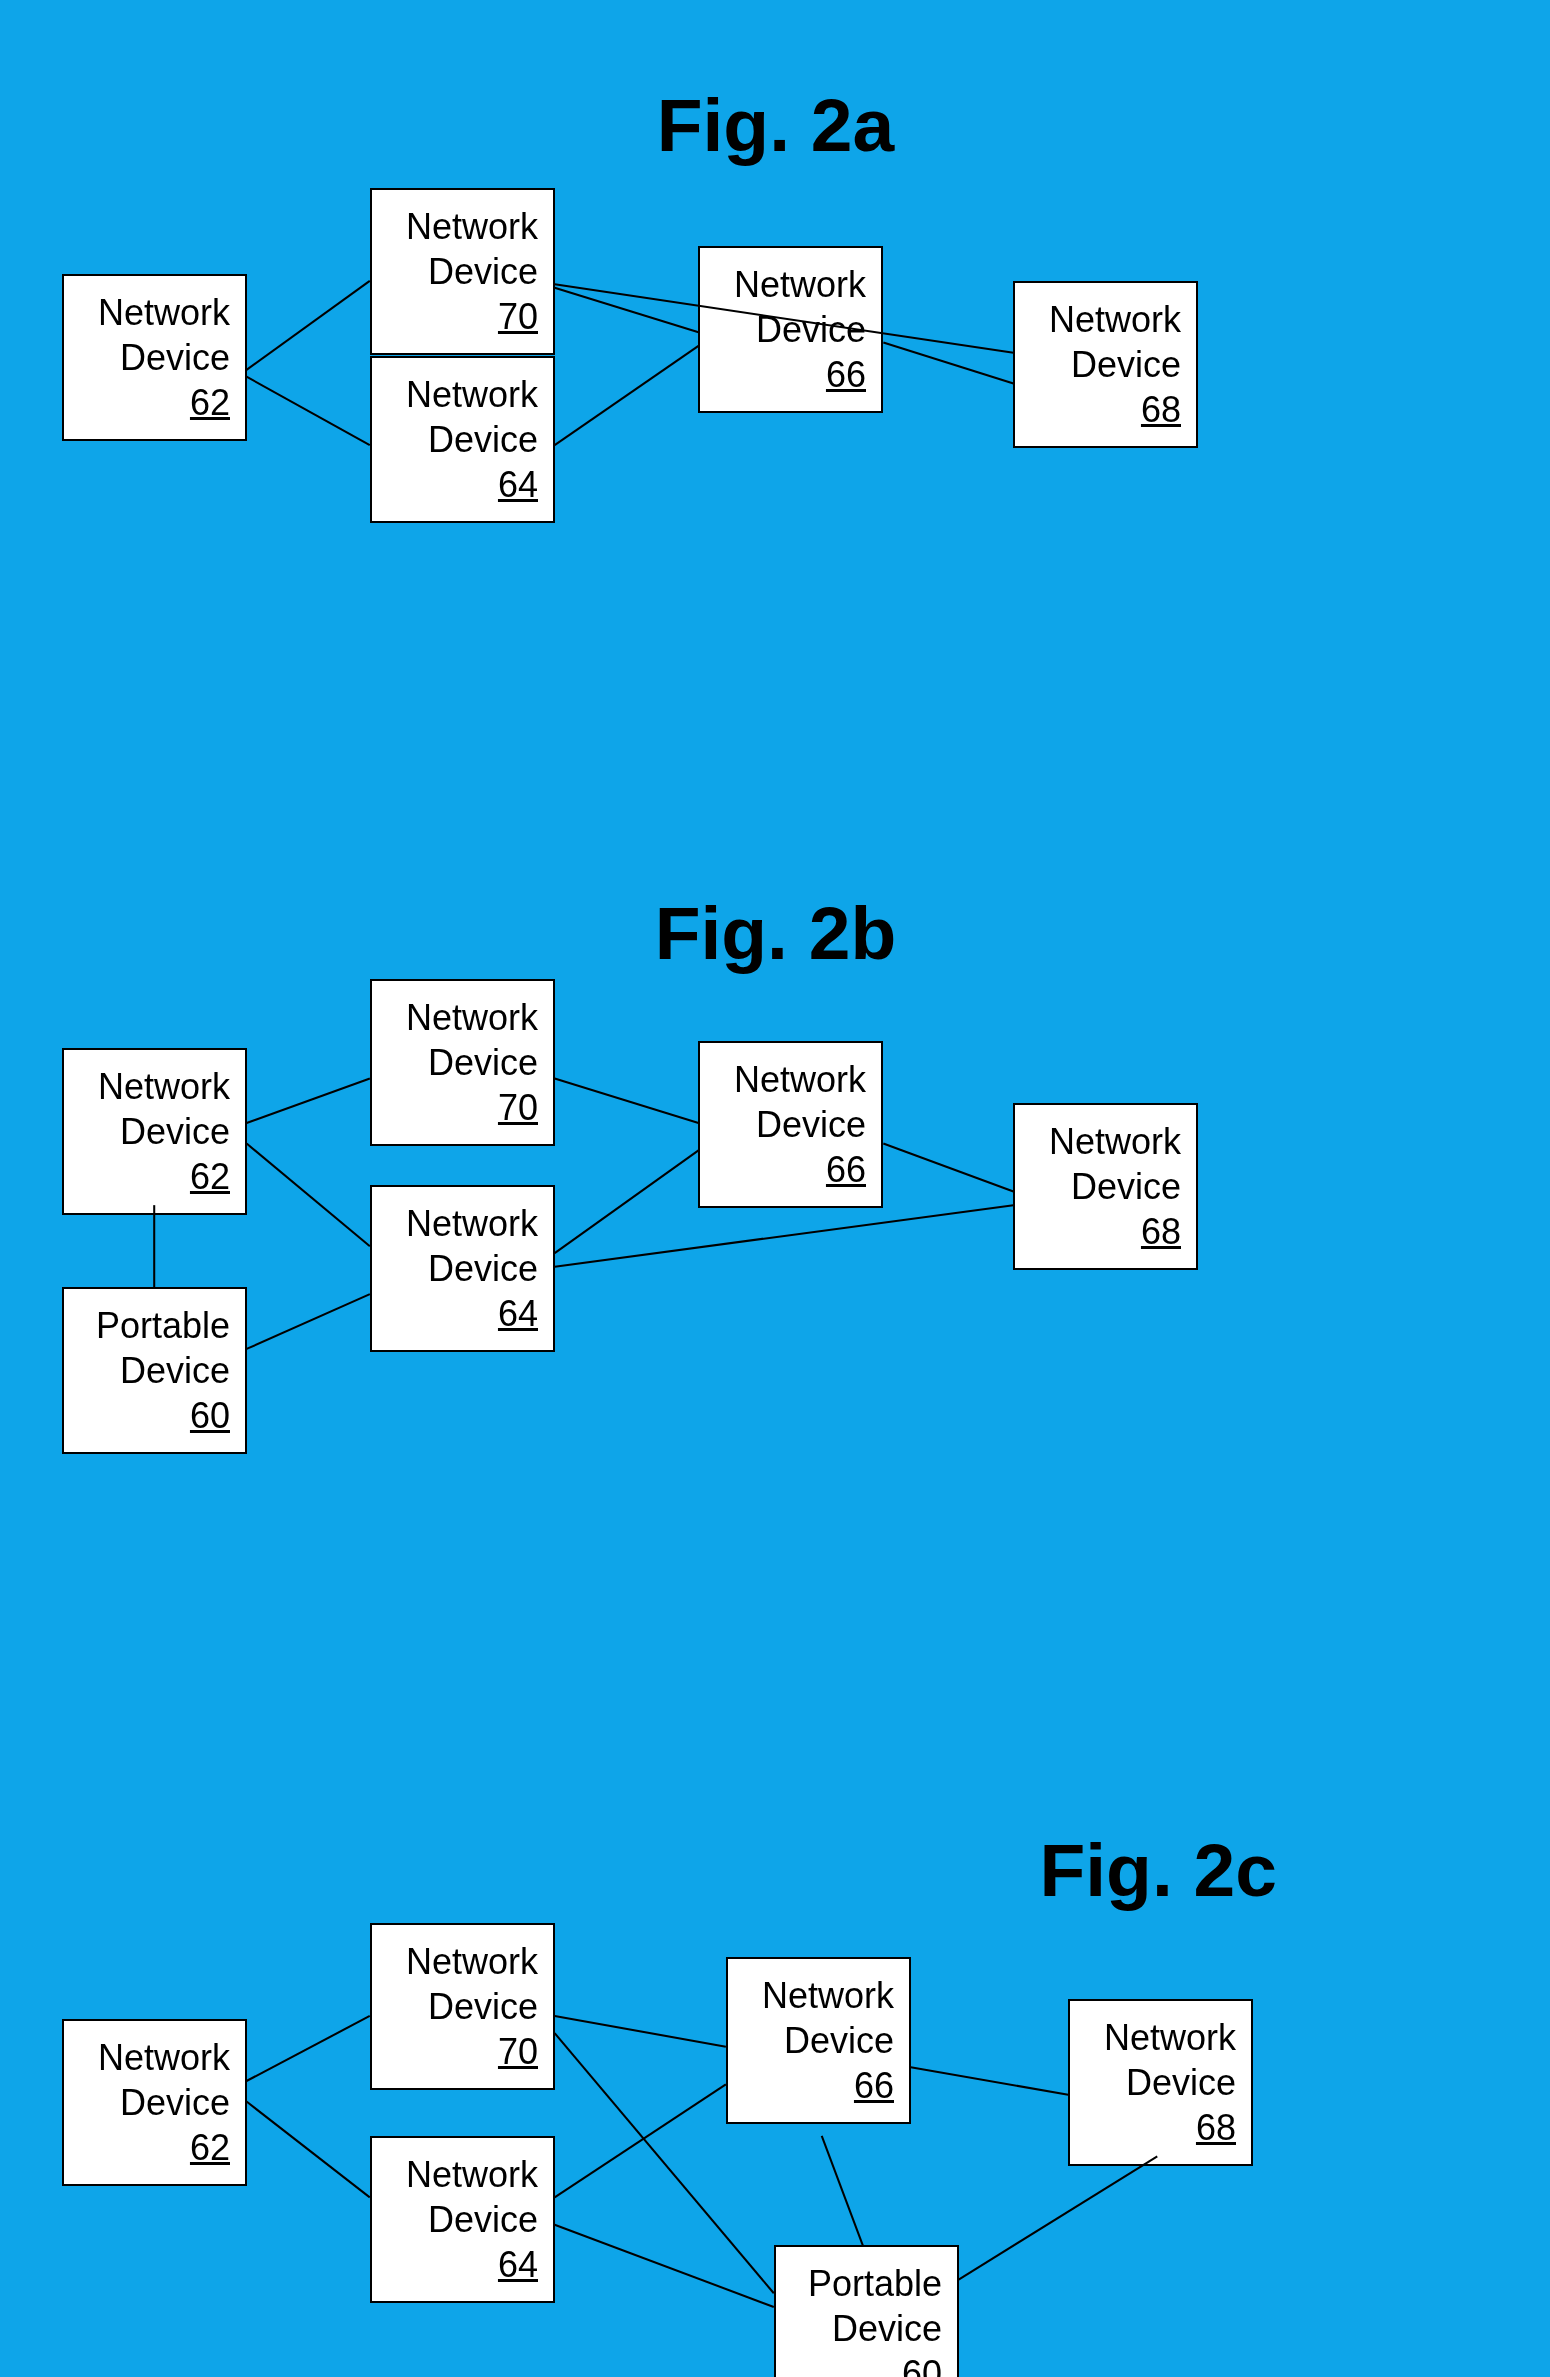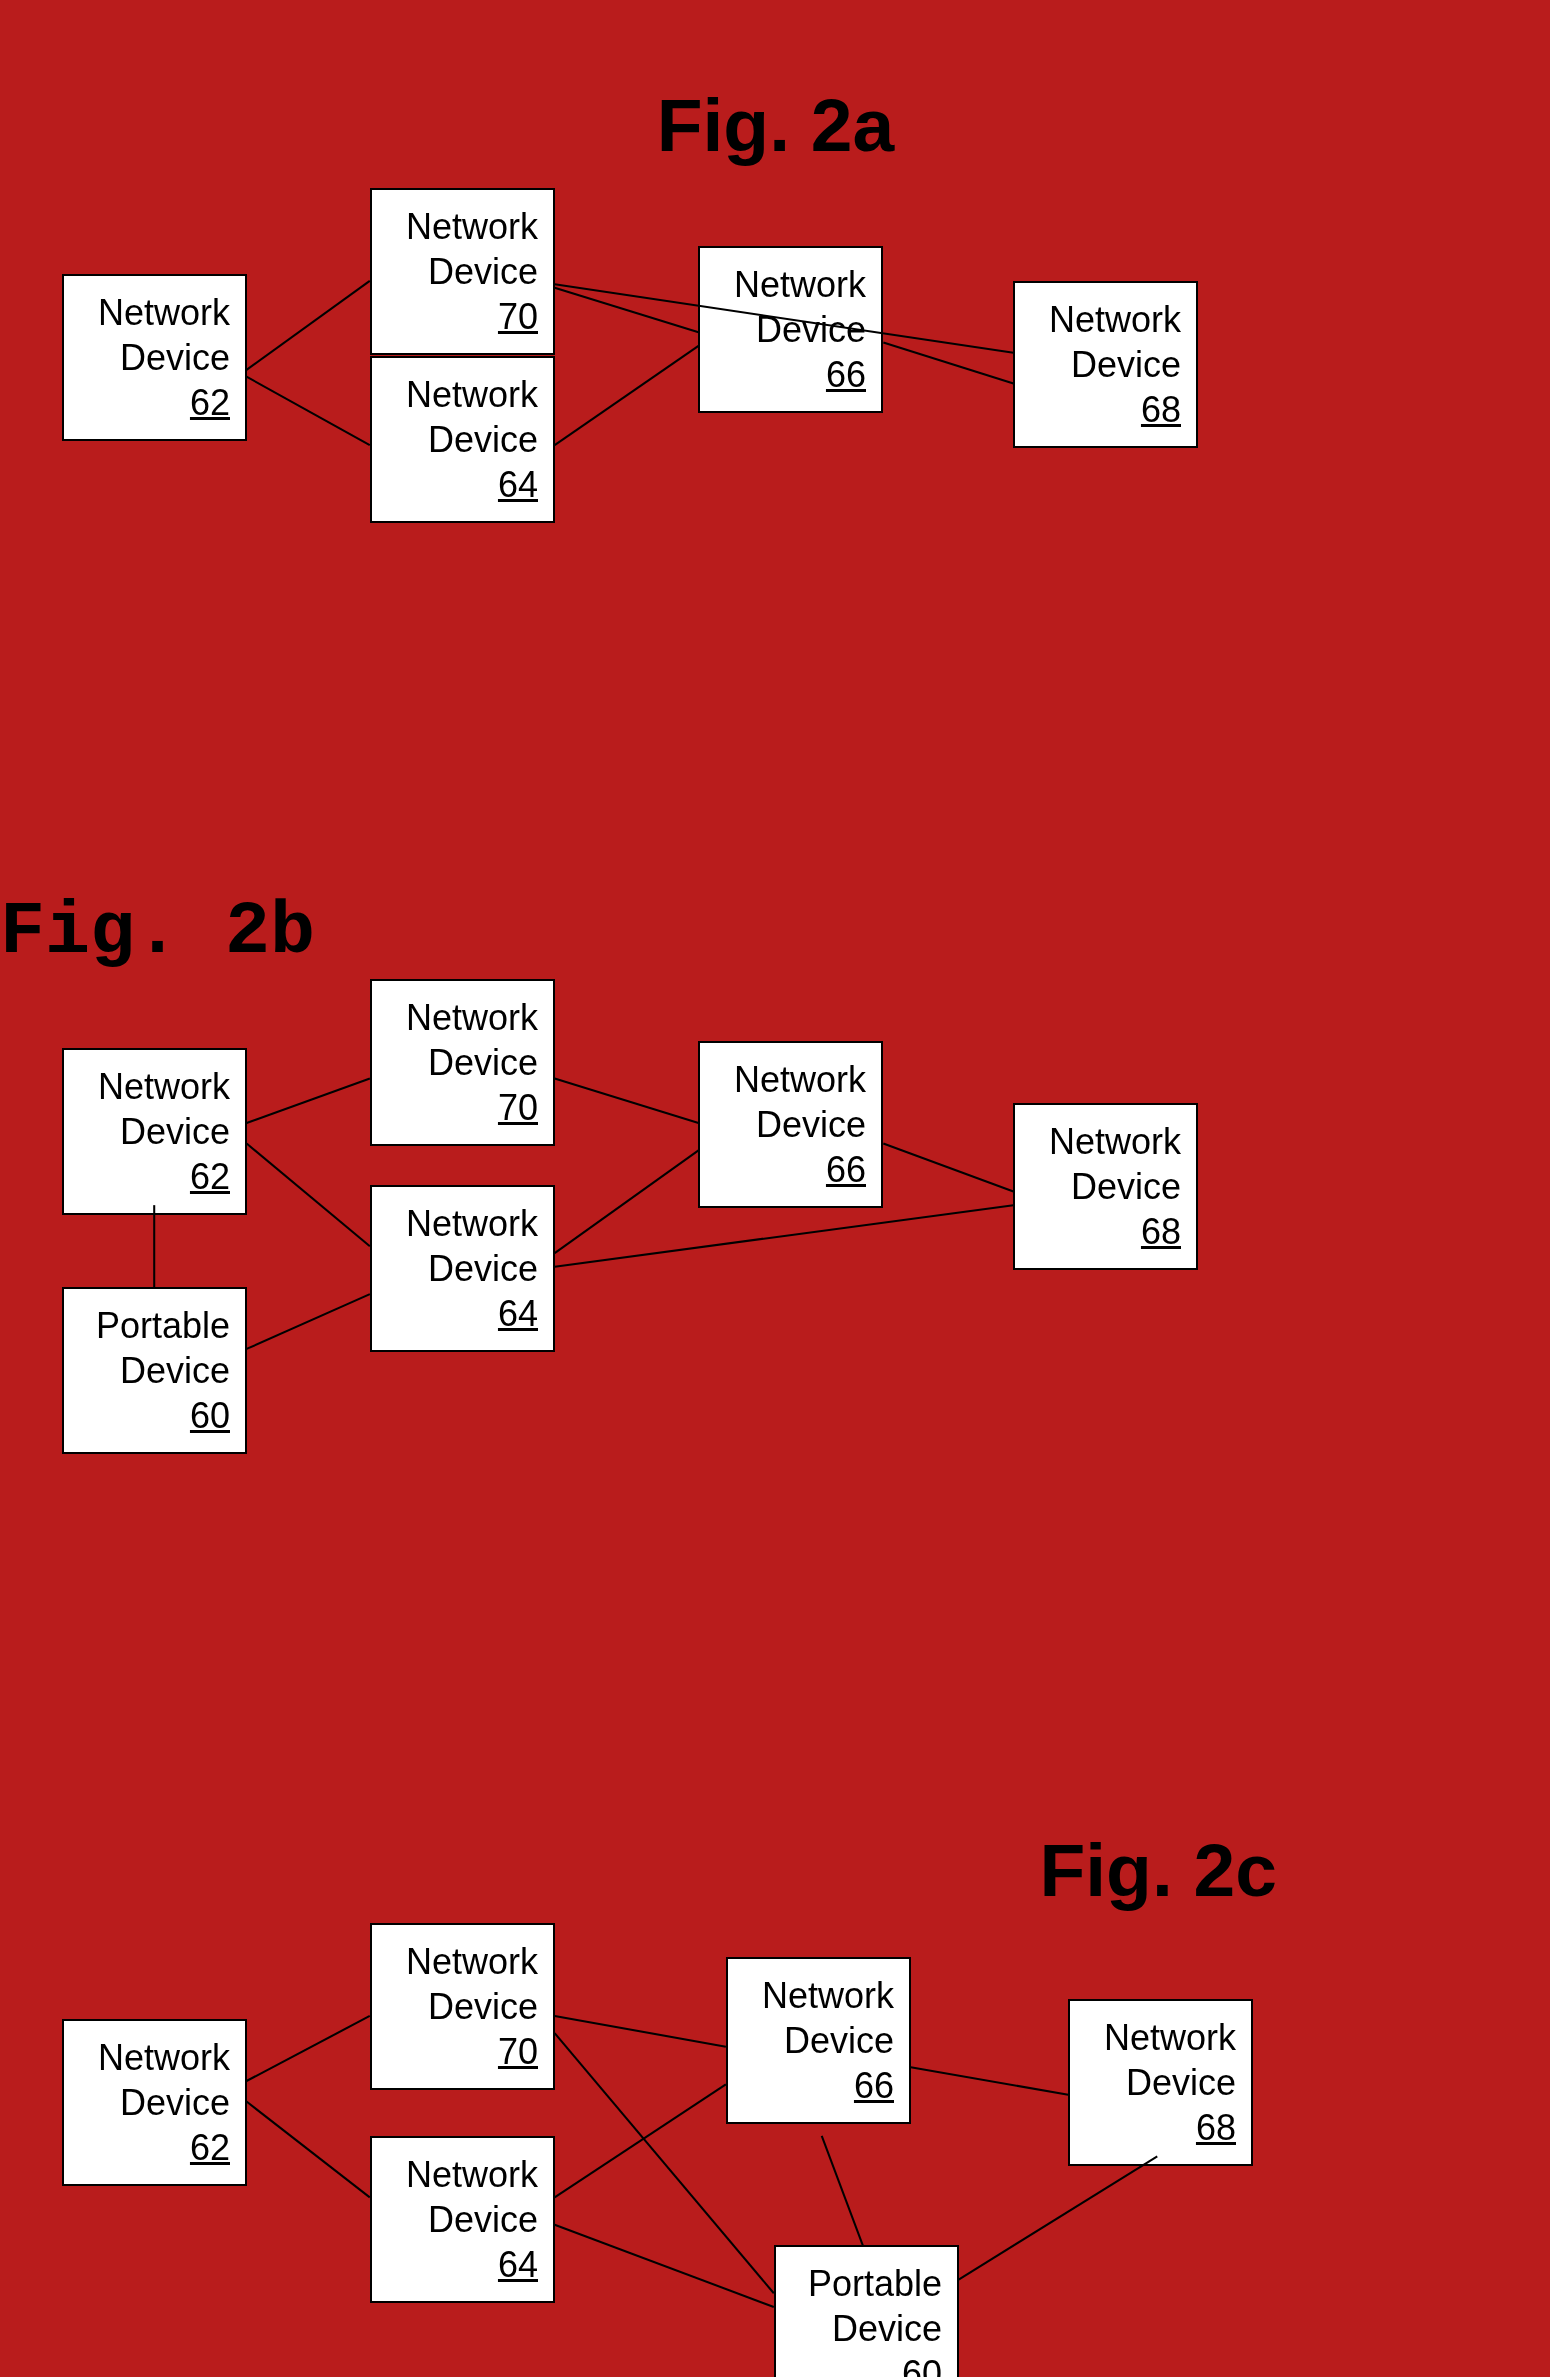--- a/index.html
+++ b/index.html
@@ -8,21 +8,21 @@
       font-family: 'Times New Roman', serif;
       width: 1551px;
       min-height: 2377px;
       position: relative;
     }
 
     .page {
       width: 1551px;
       min-height: 2377px;
       position: relative;
-      background: #b91c1c;
+      background: #0ea5e9;
     }
 
     .figure-title {
       font-size: 75px;
       font-weight: bold;
       text-align: center;
       font-family: Arial, sans-serif;
     }
 
     .device-box {
@@ -131,21 +131,21 @@
 
       <line x1="810" y1="590" x2="1020" y2="445" stroke="black" stroke-width="3"></line>
 
       <line x1="1290" y1="440" x2="1480" y2="500" stroke="black" stroke-width="3"></line>
 
       <line x1="810" y1="355" x2="1480" y2="455" stroke="black" stroke-width="3"></line>
     </svg>
   </div>
 
   <div class="fig2b-area">
-    <div class="figure-title" style="padding-top:34px; text-align:left;font-family:Liberation Mono, monospace;">Fig. 2b</div>
+    <div class="figure-title" style="padding-top:34px; text-align:center;">Fig. 2b</div>
 
     <div class="device-box" style="left:62px; top:192px; width:185px;">
       <span class="label">Network</span>
       <span class="label">Device</span>
       <span class="number">62</span>
     </div>
 
     <div class="device-box" style="left:62px; top:431px; width:185px;">
       <span class="label">Portable</span>
       <span class="label">Device</span>

